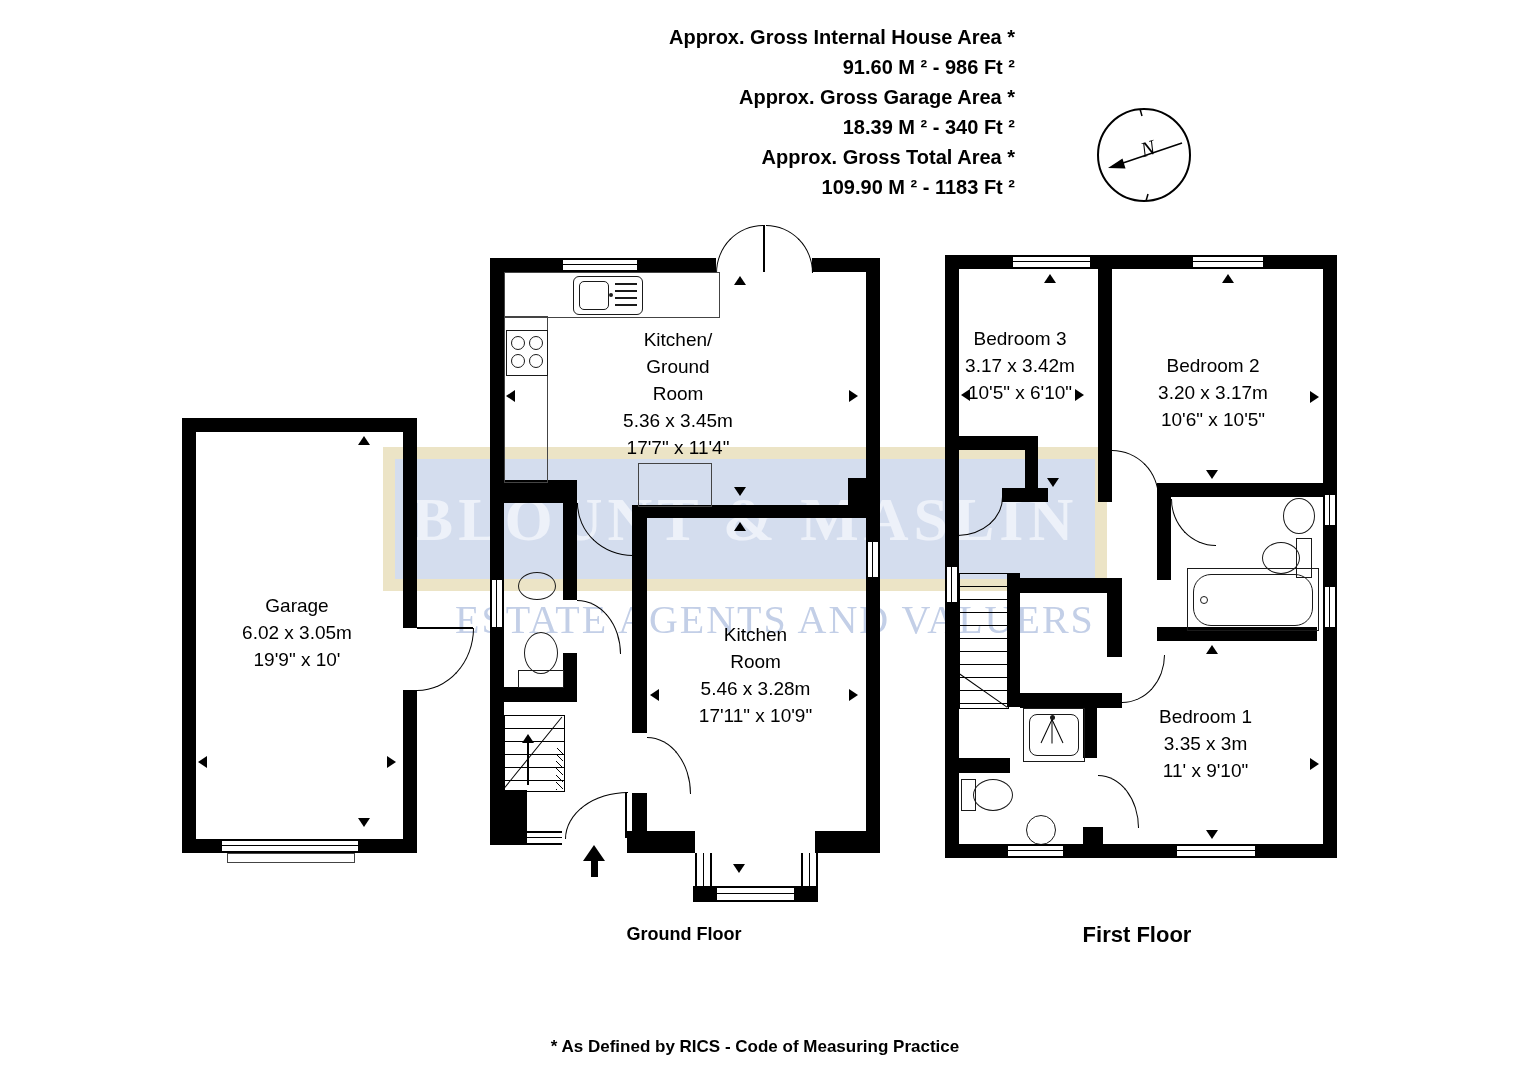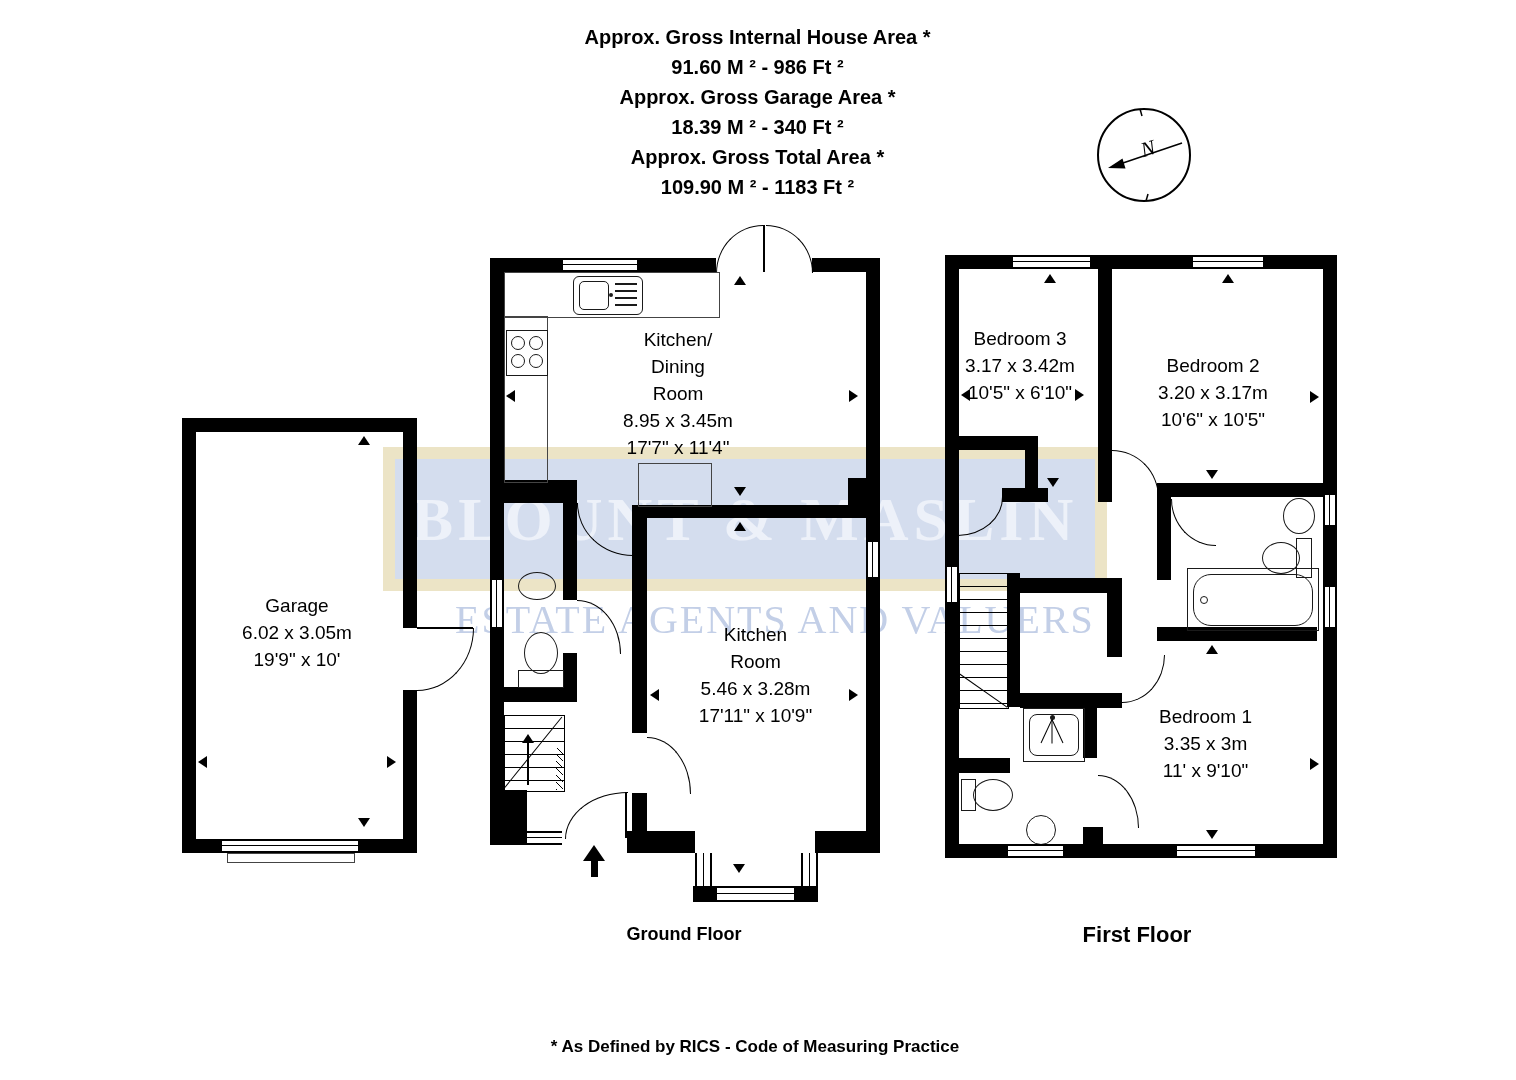--- a/index.html
+++ b/index.html
@@ -28,21 +28,21 @@
   .arr{position:absolute;width:0;height:0;border-top:6px solid transparent;border-bottom:6px solid transparent;border-left:9px solid #000;z-index:4;}
   .lbl{position:absolute;z-index:5;text-align:center;font-size:19px;line-height:27px;}
   .hd{font-weight:bold;}
   #banner-outer{position:absolute;left:383px;top:447px;width:724px;height:144px;background:#ece4c6;z-index:1;}
   #banner-inner{position:absolute;left:12px;top:12px;width:700px;height:120px;background:#d4ddee;
                 display:flex;align-items:center;justify-content:center;}
   #wm1{font-family:"Liberation Serif",serif;font-weight:bold;font-size:62px;letter-spacing:5px;
        color:#edf1f9;white-space:nowrap;}
   #wm2{position:absolute;left:455px;top:596px;width:630px;text-align:center;
        font-family:"Liberation Serif",serif;font-size:40px;letter-spacing:2px;color:#c3cfe7;z-index:1;white-space:nowrap;}
-  .titleblock{position:absolute;left:500px;top:22px;width:515px;text-align:center;
+  .titleblock{position:absolute;left:500px;top:22px;width:515px;text-align:right;
               font-weight:bold;font-size:20px;line-height:30px;z-index:5;}
 </style>
 </head>
 <body>
 
 <div id="canvas">
 
   <div id="banner-outer">
     <div id="banner-inner">
       <span id="wm1">BLOUNT &amp; MASLIN</span>
@@ -163,23 +163,23 @@
 
     <div class="arl" style="left:506px;top:390px"></div>
     <div class="arr" style="left:849px;top:390px"></div>
     <div class="ard" style="left:734px;top:487px"></div>
     <div class="aru" style="left:734px;top:522px"></div>
     <div class="arl" style="left:650px;top:689px"></div>
     <div class="arr" style="left:849px;top:689px"></div>
 
     <div class="lbl" style="left:558px;top:326px;width:240px">
       <div>Kitchen/</div>
-      <div>Dining</div>
+      <div>Ground</div>
       <div>Room</div>
-      <div>8.95 x 3.45m</div>
+      <div>5.36 x 3.45m</div>
       <div>17'7" x 11'4"</div>
     </div>
     <div class="lbl" style="left:638px;top:621px;width:235px">
       <div>Kitchen</div>
       <div>Room</div>
       <div>5.46 x 3.28m</div>
       <div>17'11" x 10'9"</div>
     </div>
   </div>
 

